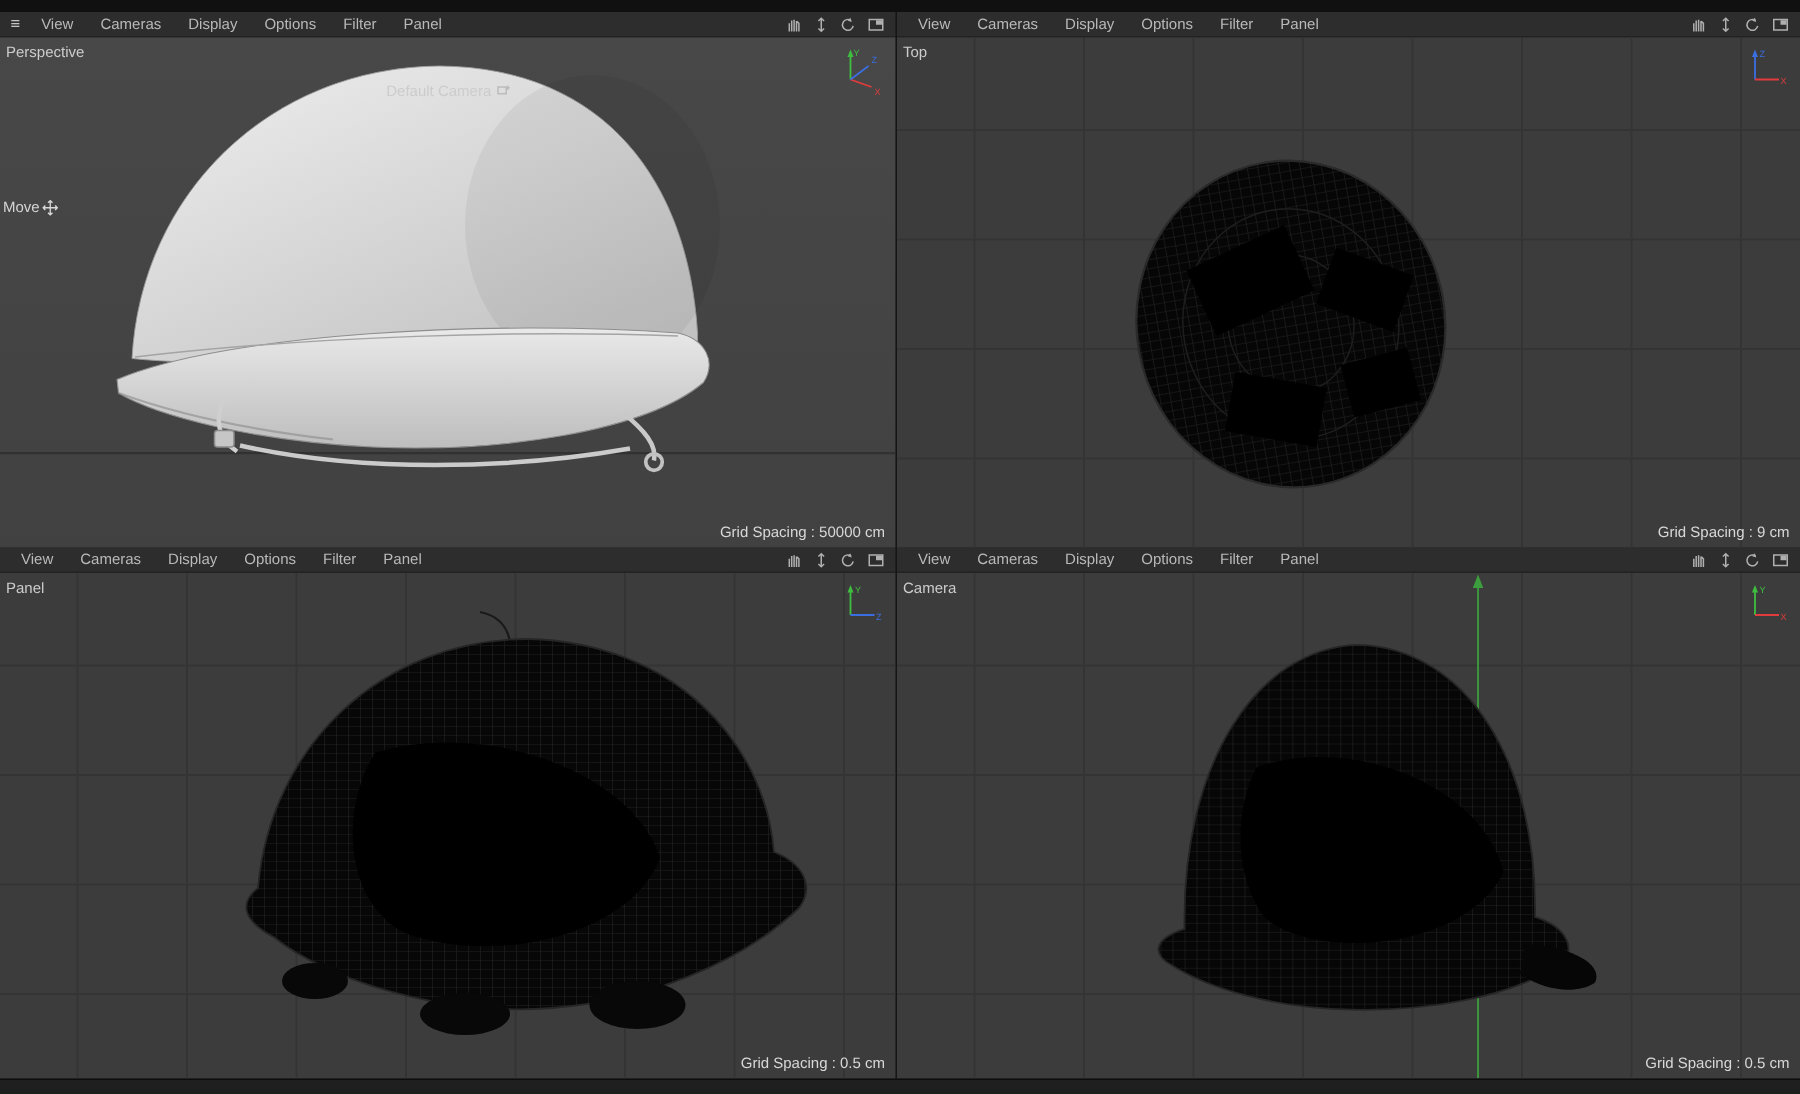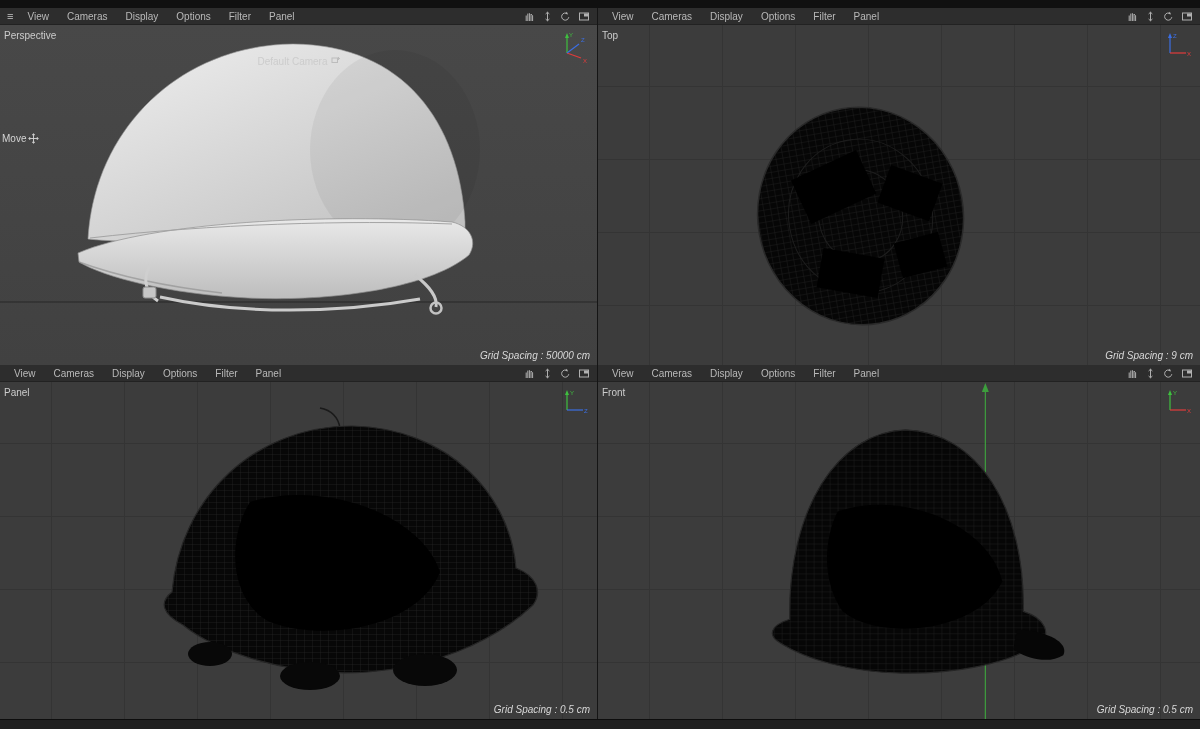--- a/index.html
+++ b/index.html
@@ -41,21 +41,21 @@
 
   .vp-label { position:absolute; top:5px; left:4px; font-size:10px; color:#cccccc; }
   .camera-label {
     position:absolute; top:5px; left:50%; transform:translateX(-50%);
     font-size:10px; color:#cccccc; display:flex; align-items:flex-start; gap:3px; cursor:pointer;margin-top:26px;
   }
   .tool-hint {
     position:absolute; top:108px; left:2px; font-size:10px; color:#d4d4d4;
     display:flex; align-items:center; gap:2px;
   }
-  .grid-spacing { position:absolute; right:7px; bottom:4px; font-size:10px; color:#d8d8d8;font-style:italic; }
+  .grid-spacing { position:absolute; right:7px; bottom:4px; font-size:10px; color:#d8d8d8; }
   .gizmo { position:absolute; top:4px; right:6px; }
 </style>
 </head>
 <body>
 
 <div class="app">
   <div class="top-strip"></div>
 
   <div class="grid4">
 
@@ -308,21 +308,21 @@
               <path d="M0 0 H8 M0 0 V6" stroke="#222222" stroke-width="0.8" fill="none"></path>
             </pattern>
           </defs>
           <line x1="388" y1="6" x2="388" y2="338" stroke="#3d9e3d" stroke-width="1.2"></line>
           <polygon points="388,1 384.5,10 391.5,10" fill="#3d9e3d"></polygon>
           <path d="M192 238 C190 128 240 50 308 48 C380 50 428 126 426 230 C448 237 454 252 443 262 C406 285 352 293 304 292 C252 291 208 278 183 262 C169 254 173 244 192 238 Z" fill="#060606"></path>
           <path d="M192 238 C190 128 240 50 308 48 C380 50 428 126 426 230 C448 237 454 252 443 262 C406 285 352 293 304 292 C252 291 208 278 183 262 C169 254 173 244 192 238 Z" fill="url(#wfF)" stroke="#262626" stroke-width="1.2"></path>
           <path d="M420 248 C452 250 472 262 466 274 C452 283 430 278 416 268 Z" fill="#060606"></path>
           <path d="M240 130 C300 108 390 140 405 200 C380 252 280 260 245 230 C224 200 226 158 240 130 Z" fill="#000"></path>
         </svg>
-        <span class="vp-label">Front</span>
+        <span class="vp-label">Camera</span>
         <svg class="gizmo" width="34" height="36" viewBox="0 0 34 36">
           <line x1="10" y1="24" x2="10" y2="8" stroke="#3fbf3f" stroke-width="1.2"></line>
           <polygon points="10,4 8,9 12,9" fill="#3fbf3f"></polygon>
           <line x1="10" y1="24" x2="26" y2="24" stroke="#e23b3b" stroke-width="1.2"></line>
           <text x="13" y="9" font-size="6" fill="#3fbf3f">Y</text>
           <text x="27" y="27" font-size="6" fill="#e23b3b">X</text>
         </svg>
         <span class="grid-spacing">Grid Spacing : 0.5 cm</span>
       </div>
     </section>

